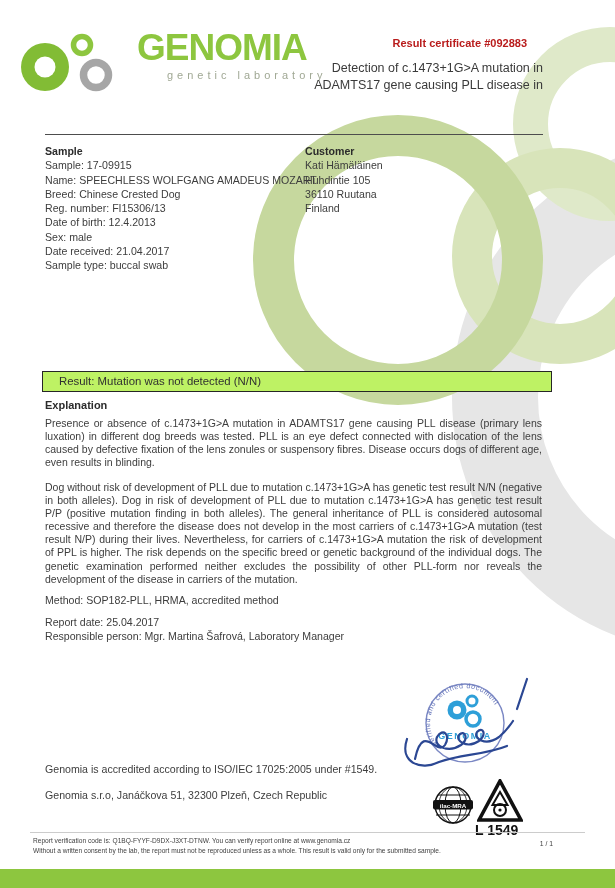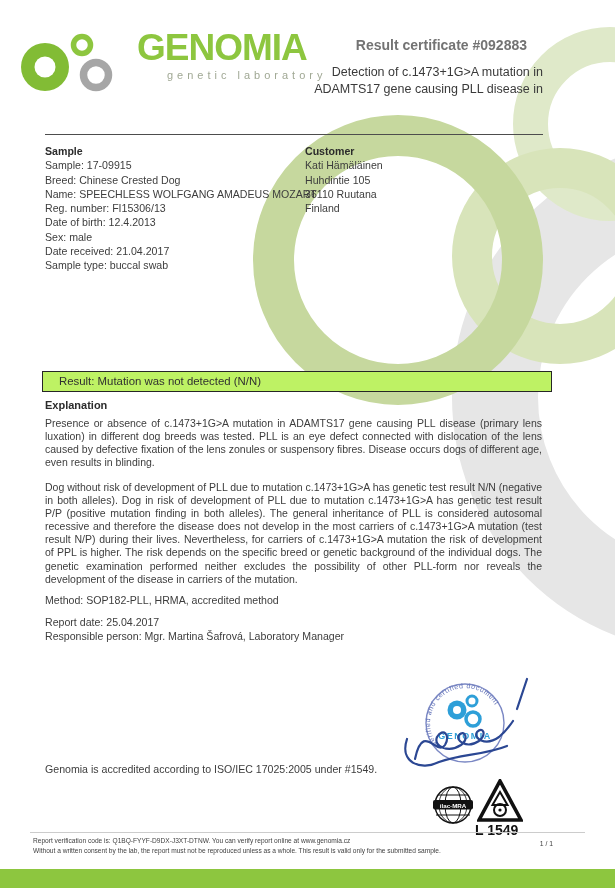--- a/index.html
+++ b/index.html
@@ -15,21 +15,21 @@
   .ring-pale-mid{left:452px;top:137px;width:136px;height:136px;border:40px solid #d8e4ba;}
   .ring-green-big{left:253px;top:104px;width:208px;height:208px;border:41px solid #c6d89e;}
   .content{position:absolute;inset:0;z-index:1;}
   
   .logo{position:absolute;left:18px;top:18px;display:flex;align-items:flex-start;}
   .logo-text{margin-left:4px;}
   .logo-name{font-size:37px;font-weight:bold;letter-spacing:-1px;color:#8dc63f;line-height:38px;}
   .logo-tagline{font-size:11px;letter-spacing:4px;color:#a0a894;margin-top:2px;margin-left:30px;}
   
   .header-right{position:absolute;right:72px;top:26px;width:290px;text-align:right;}
-  .cert-title{font-size:14px;font-weight:bold;color:#737373;padding-right:16px;margin-bottom:11px;}
+  .cert-title{font-size:11px;font-weight:bold;color:#b91c1c;padding-right:16px;margin-bottom:11px;}
   .test-title{font-size:12.5px;color:#3a3a3a;line-height:17px;}
   .sep-line{position:absolute;left:45px;top:123px;width:498px;border-top:1px solid #4d4d4d;}
   
   .block{position:absolute;font-size:10.6px;line-height:14.3px;}
   .block .hd{font-weight:bold;color:#2b2b2b;}
   .sample-block{left:45px;top:133px;}
   .customer-block{left:305px;top:133px;}
   
   .result-box{
     position:absolute;left:42px;top:360px;width:492px;height:19px;
@@ -88,22 +88,22 @@
         <div>Detection of c.1473+1G&gt;A mutation in</div>
         <div>ADAMTS17 gene causing PLL disease in</div>
       </div>
     </div>
 
     <div class="sep-line"></div>
 
     <div class="block sample-block">
       <div class="hd">Sample</div>
       <div>Sample: 17-09915</div>
+      <div>Name: SPEECHLESS WOLFGANG AMADEUS MOZART</div>
       <div>Breed: Chinese Crested Dog</div>
-      <div>Name: SPEECHLESS WOLFGANG AMADEUS MOZART</div>
       <div>Reg. number: FI15306/13</div>
       <div>Date of birth: 12.4.2013</div>
       <div>Sex: male</div>
       <div>Date received: 21.04.2017</div>
       <div>Sample type: buccal swab</div>
     </div>
 
     <div class="block customer-block">
       <div class="hd">Customer</div>
       <div>Kati Hämäläinen</div>
@@ -143,20 +143,21 @@
         <g stroke="#2b4793" stroke-width="2.2" fill="none" stroke-linecap="round">
           <path d="M 22,80 C 14,104 36,112 54,103 C 76,95 100,96 122,87"></path>
           <path d="M 30,100 C 38,62 52,98 60,86 C 66,76 58,68 52,78 C 48,88 64,94 76,86 C 84,80 80,70 74,76 C 70,82 82,90 94,82 C 102,75 98,67 92,73 C 88,79 100,88 114,78 C 120,73 124,68 128,62"></path>
           <path d="M 132,50 L 142,20"></path>
         </g>
       </svg>
     </div>
 
     <div class="accred-line">Genomia is accredited according to ISO/IEC 17025:2005 under #1549.</div>
     <div class="addr-lines">
+      <div>Genomia s.r.o, Janáčkova 51, 32300 Plzeň, Czech Republic</div>
     </div>
 
     <div class="ilac-logo">
       <svg width="42" height="42" viewBox="0 0 42 42">
         <circle cx="21" cy="21" r="18" fill="none" stroke="#111" stroke-width="1.4"></circle>
         <ellipse cx="21" cy="21" rx="8" ry="18" fill="none" stroke="#111" stroke-width="1"></ellipse>
         <ellipse cx="21" cy="21" rx="14" ry="18" fill="none" stroke="#111" stroke-width="0.8"></ellipse>
         <line x1="6" y1="11" x2="36" y2="11" stroke="#111" stroke-width="1"></line>
         <line x1="4" y1="31" x2="38" y2="31" stroke="#111" stroke-width="1"></line>
         <rect x="1" y="16" width="40" height="9.5" rx="2" fill="#111"></rect>

